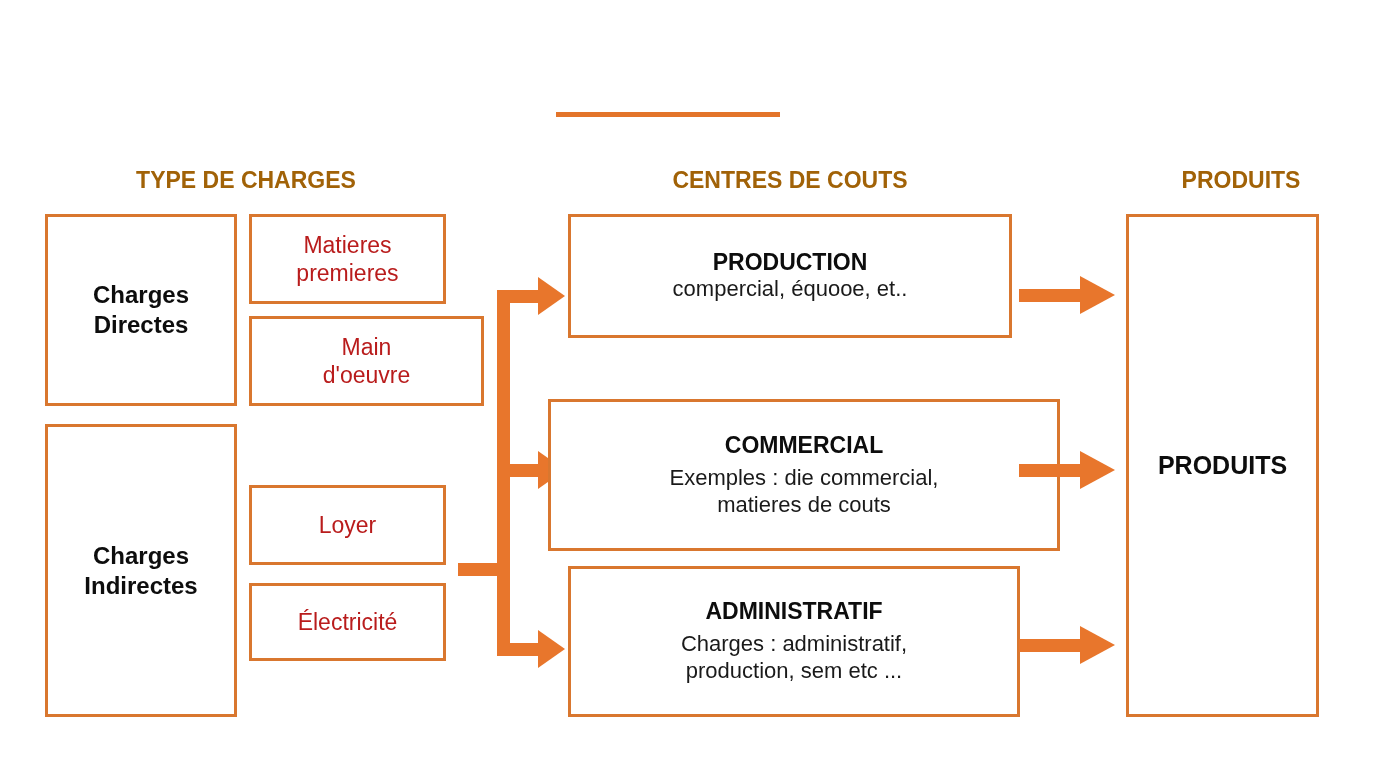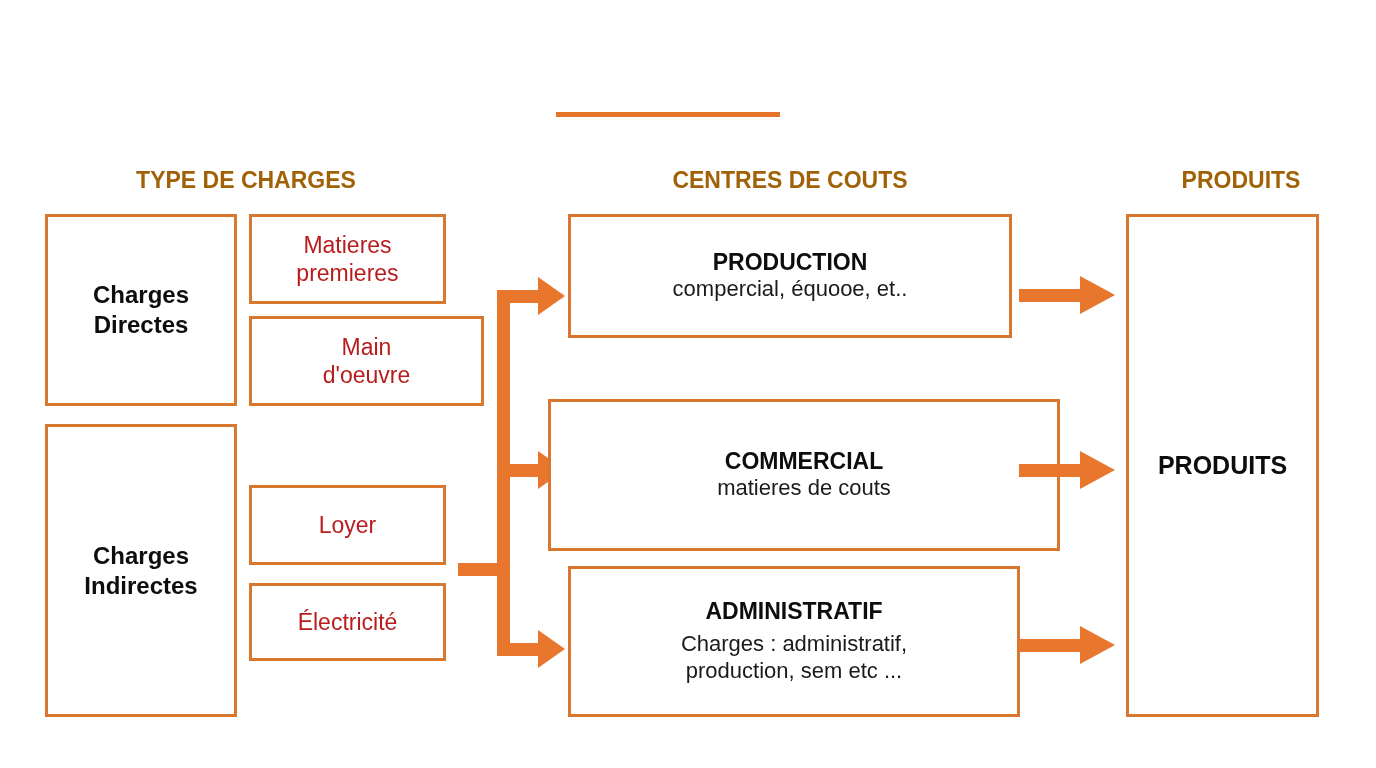--- a/index.html
+++ b/index.html
@@ -221,20 +221,21 @@
   <div class="branch-arm" id="arm-3"></div>
   <div class="arrow-head" id="head-3"></div>
 
   <div class="box" id="box-production">
     <div class="b-title">PRODUCTION</div>
     <div class="b-body" style="margin-top:0">compercial, équooe, et..</div>
   </div>
 
   <div class="box" id="box-commercial">
     <div class="b-title">COMMERCIAL</div>
+    <div class="b-body">Exemples : die commercial,</div>
     <div class="b-body" style="margin-top:0">matieres de couts</div>
   </div>
 
   <div class="box" id="box-admin">
     <div class="b-title">ADMINISTRATIF</div>
     <div class="b-body">Charges : administratif,</div>
     <div class="b-body" style="margin-top:0">production, sem etc ...</div>
   </div>
 
   <div class="r-shaft" id="rshaft-1"></div>

